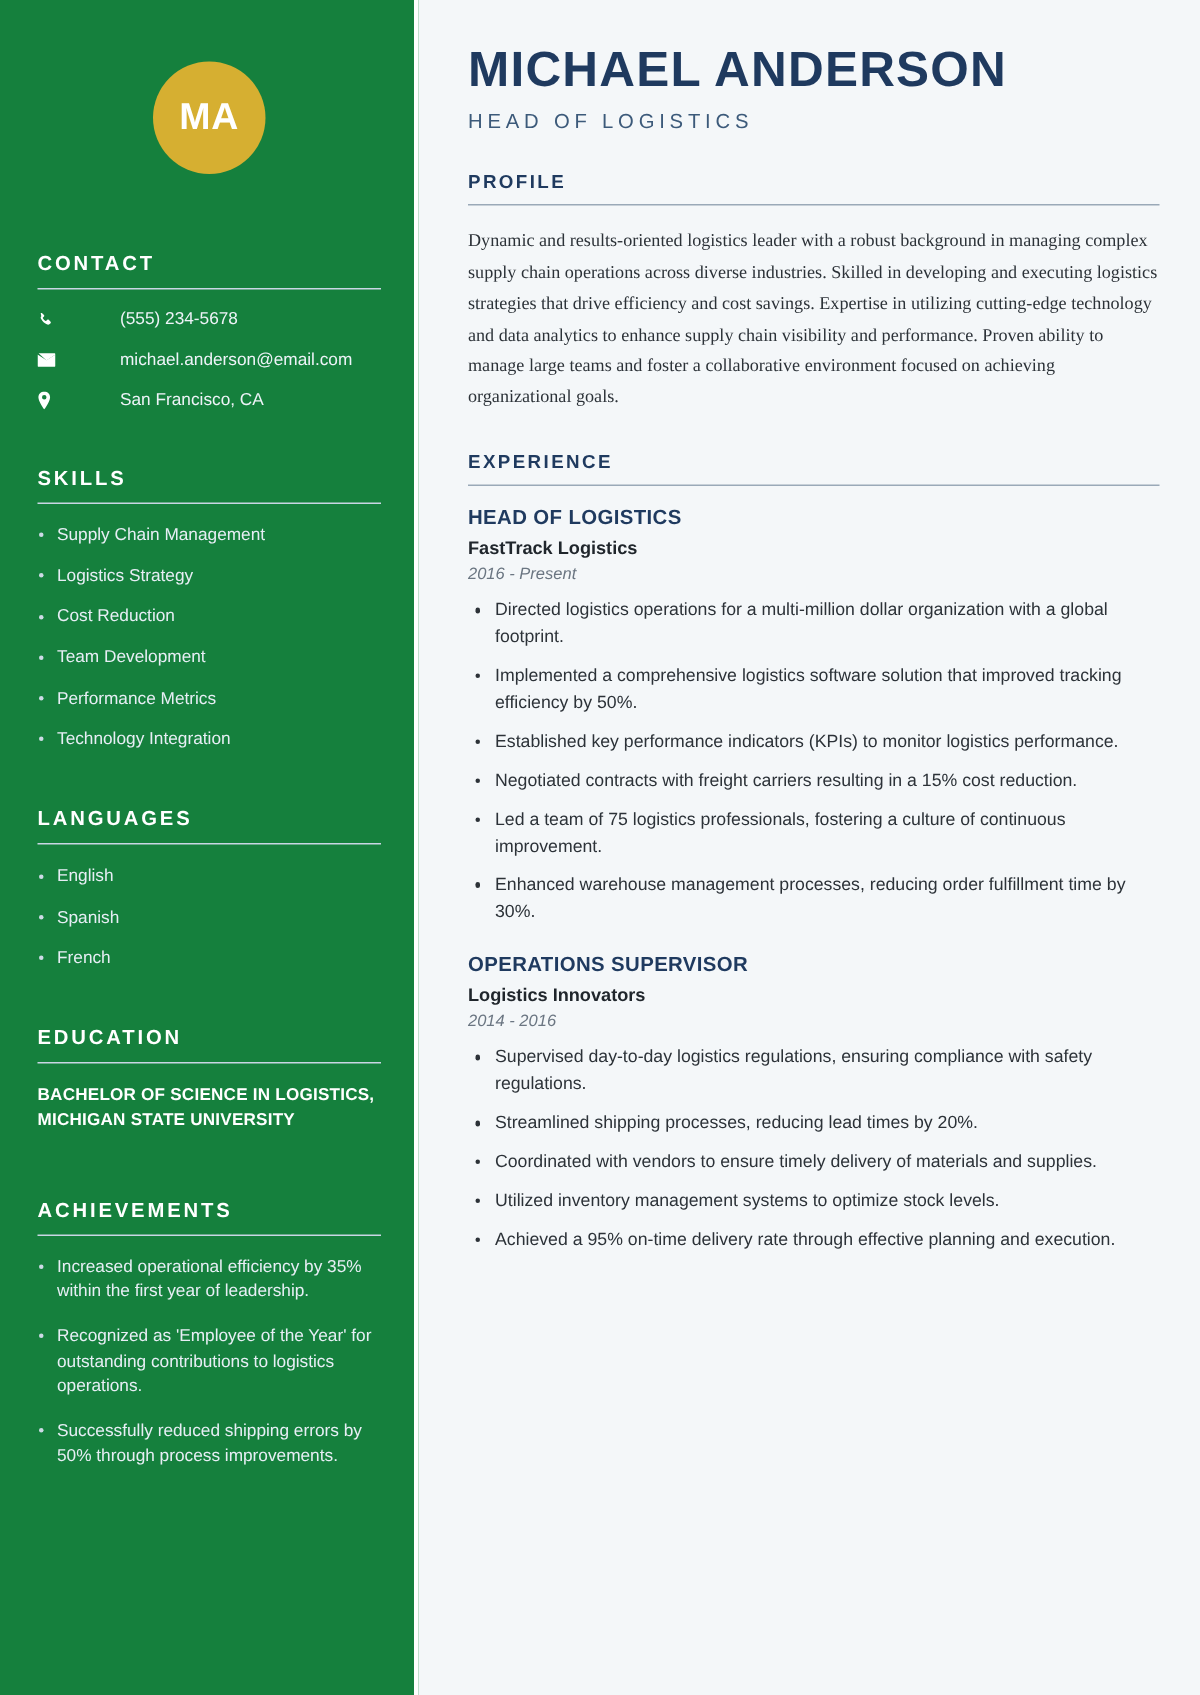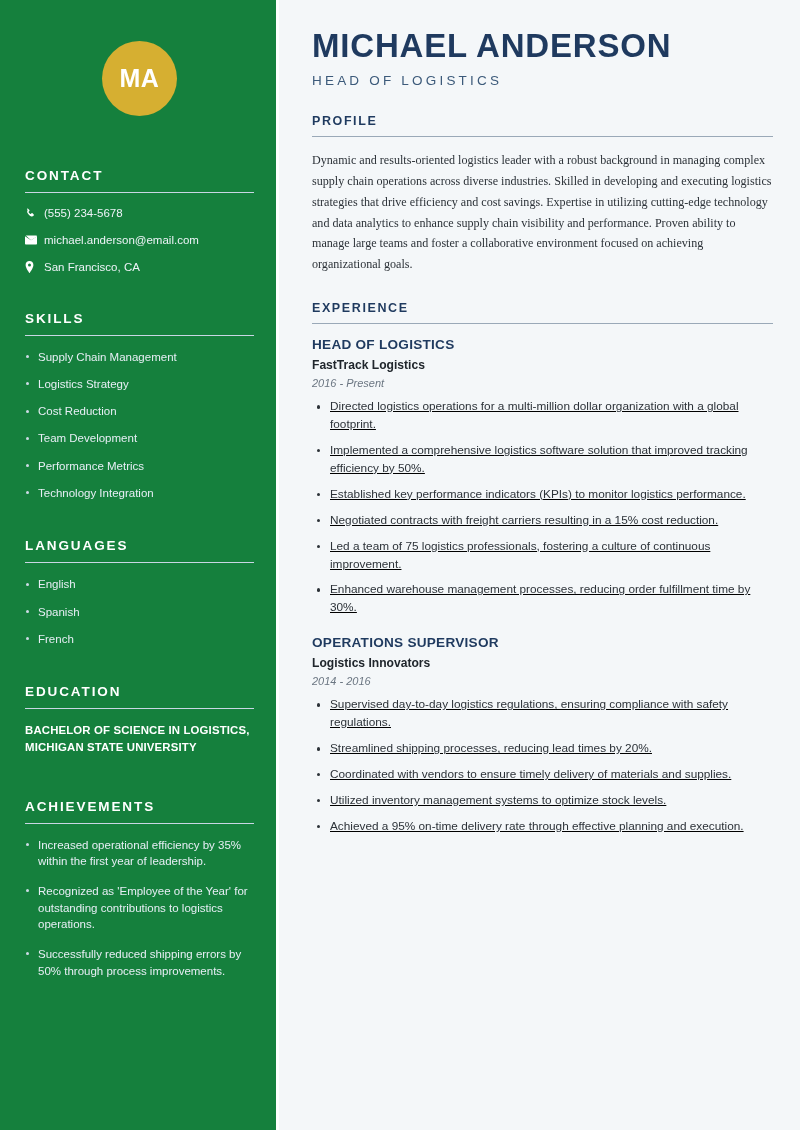--- a/index.html
+++ b/index.html
@@ -82,20 +82,21 @@
     margin-bottom: 13px;
   }
 
   .contact-list { margin: 0; padding: 0; list-style: none; }
   .contact-row {
     display: flex;
     align-items: center;
     margin-bottom: 12px;
     font-size: 11.5px;
     color: #eef3f8;
+    gap: 36px;
   }
   .contact-row:last-child { margin-bottom: 0; }
   .c-icon {
     width: 19px;
     flex: 0 0 19px;
     display: flex;
     align-items: center;
     justify-content: flex-start;
     color: #ffffff;
   }
@@ -198,21 +199,21 @@
     font-weight: 700;
     color: #20262c;
     margin: 0 0 5px 0;
   }
   .job-dates {
     font-size: 11px;
     font-style: italic;
     color: #6b7682;
     margin: 0 0 9px 0;
   }
-  .job-points { margin: 0; padding: 0; list-style: none; text-decoration: underline; }
+  .job-points { margin: 0; padding: 0; list-style: none; }
   .job-points li {
     position: relative;
     padding-left: 18px;
     font-size: 11.8px;
     color: #2c3238;
     line-height: 1.52;
     margin-bottom: 8px;
   }
   .job-points li:last-child { margin-bottom: 0; }
   .job-points li::before {

